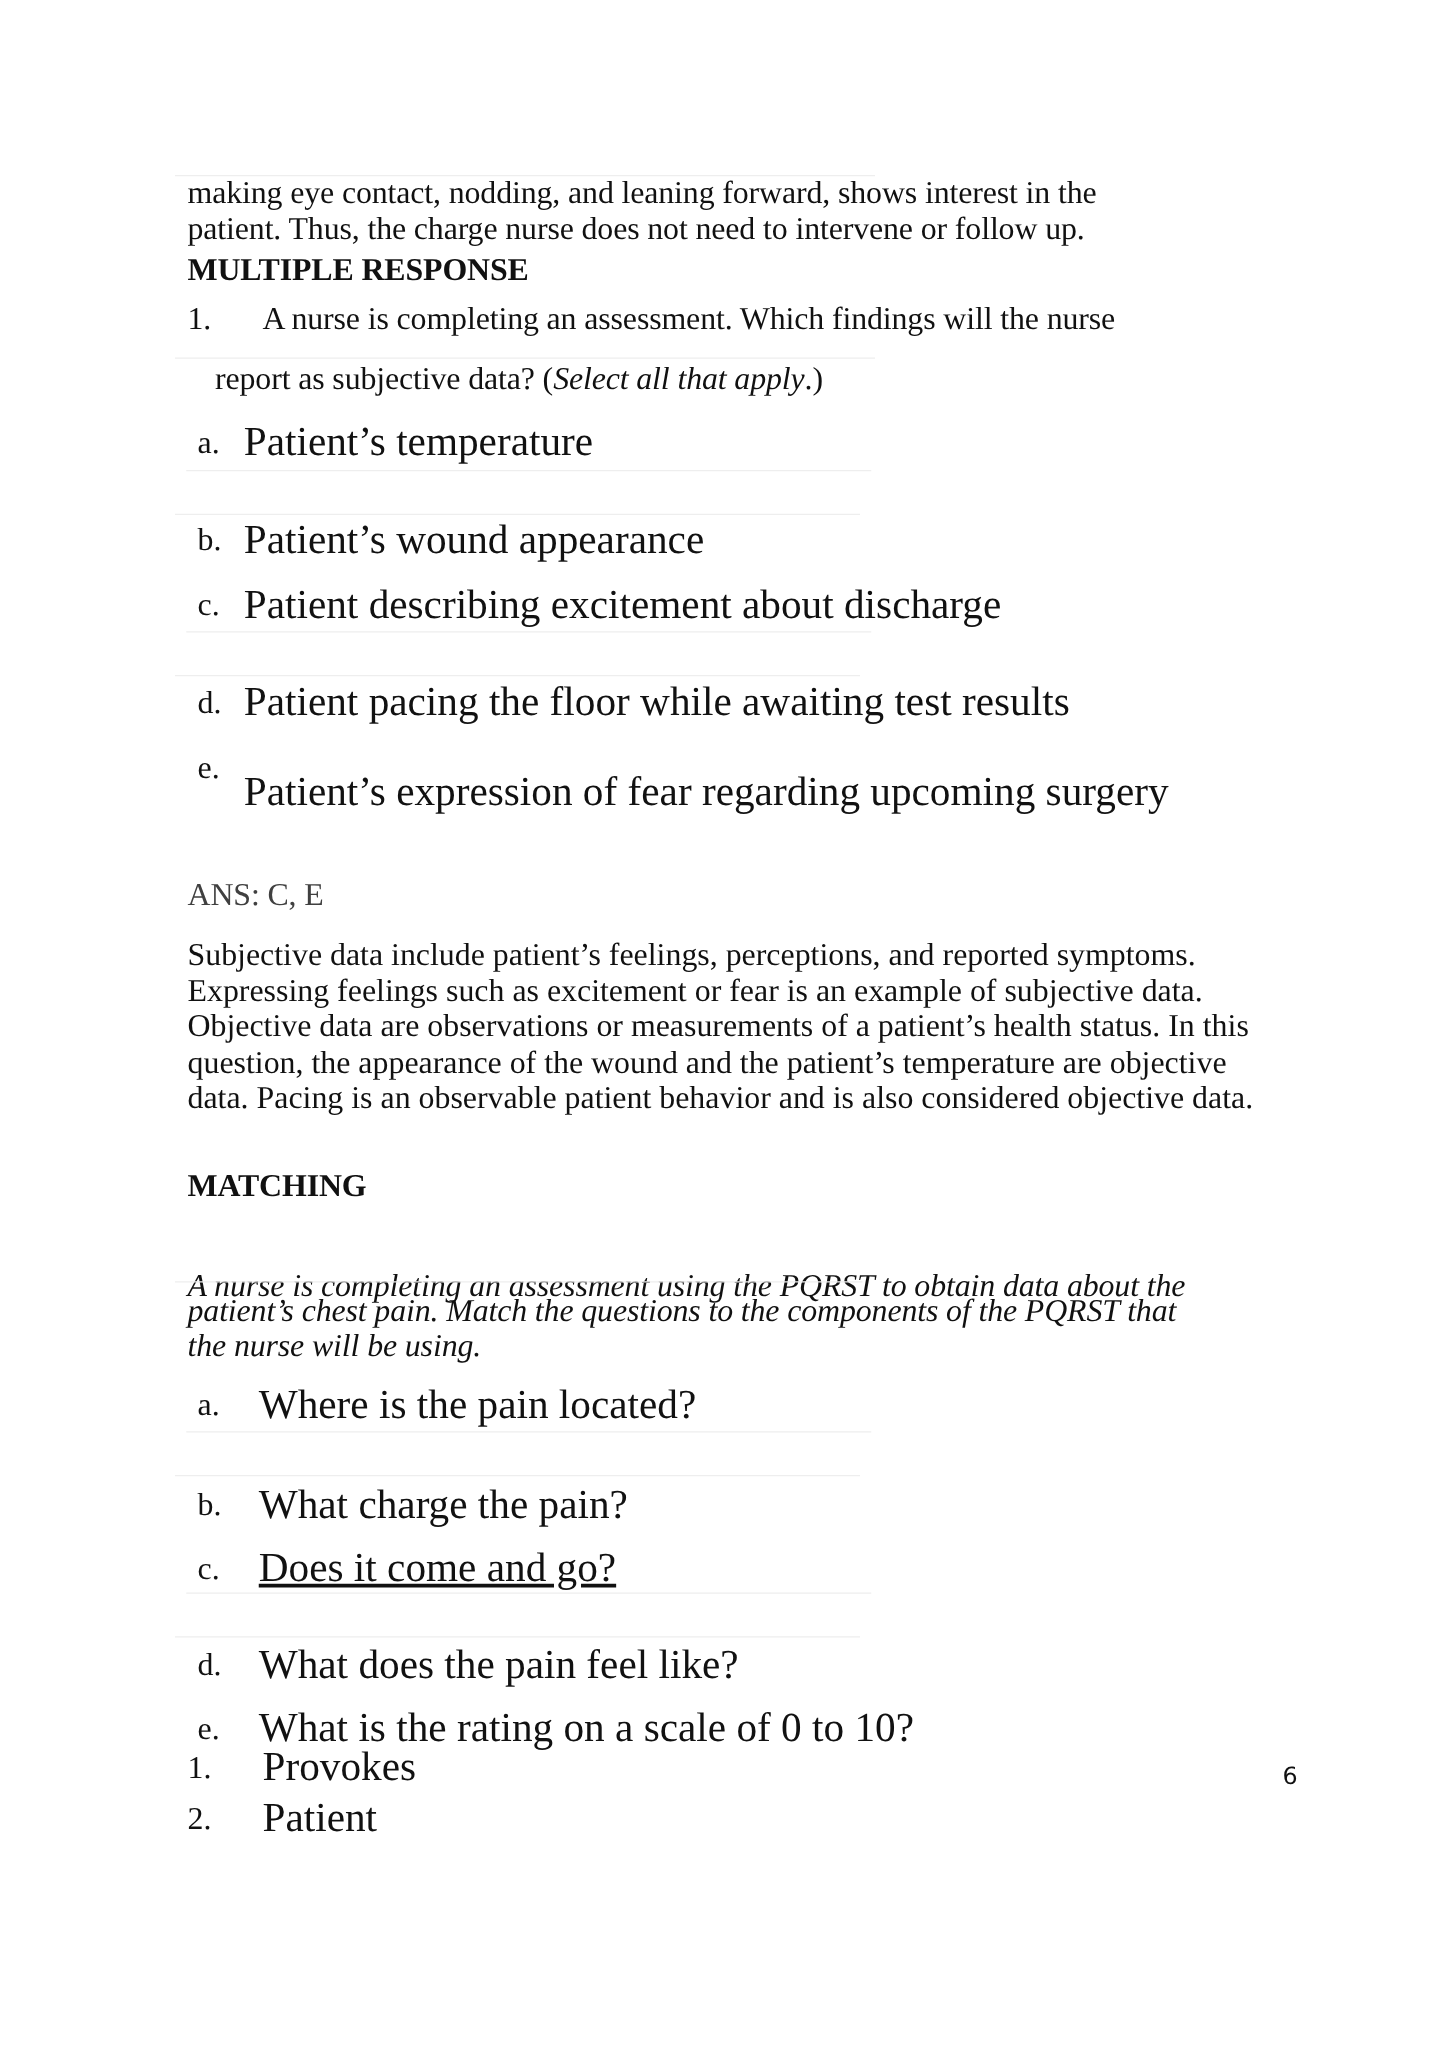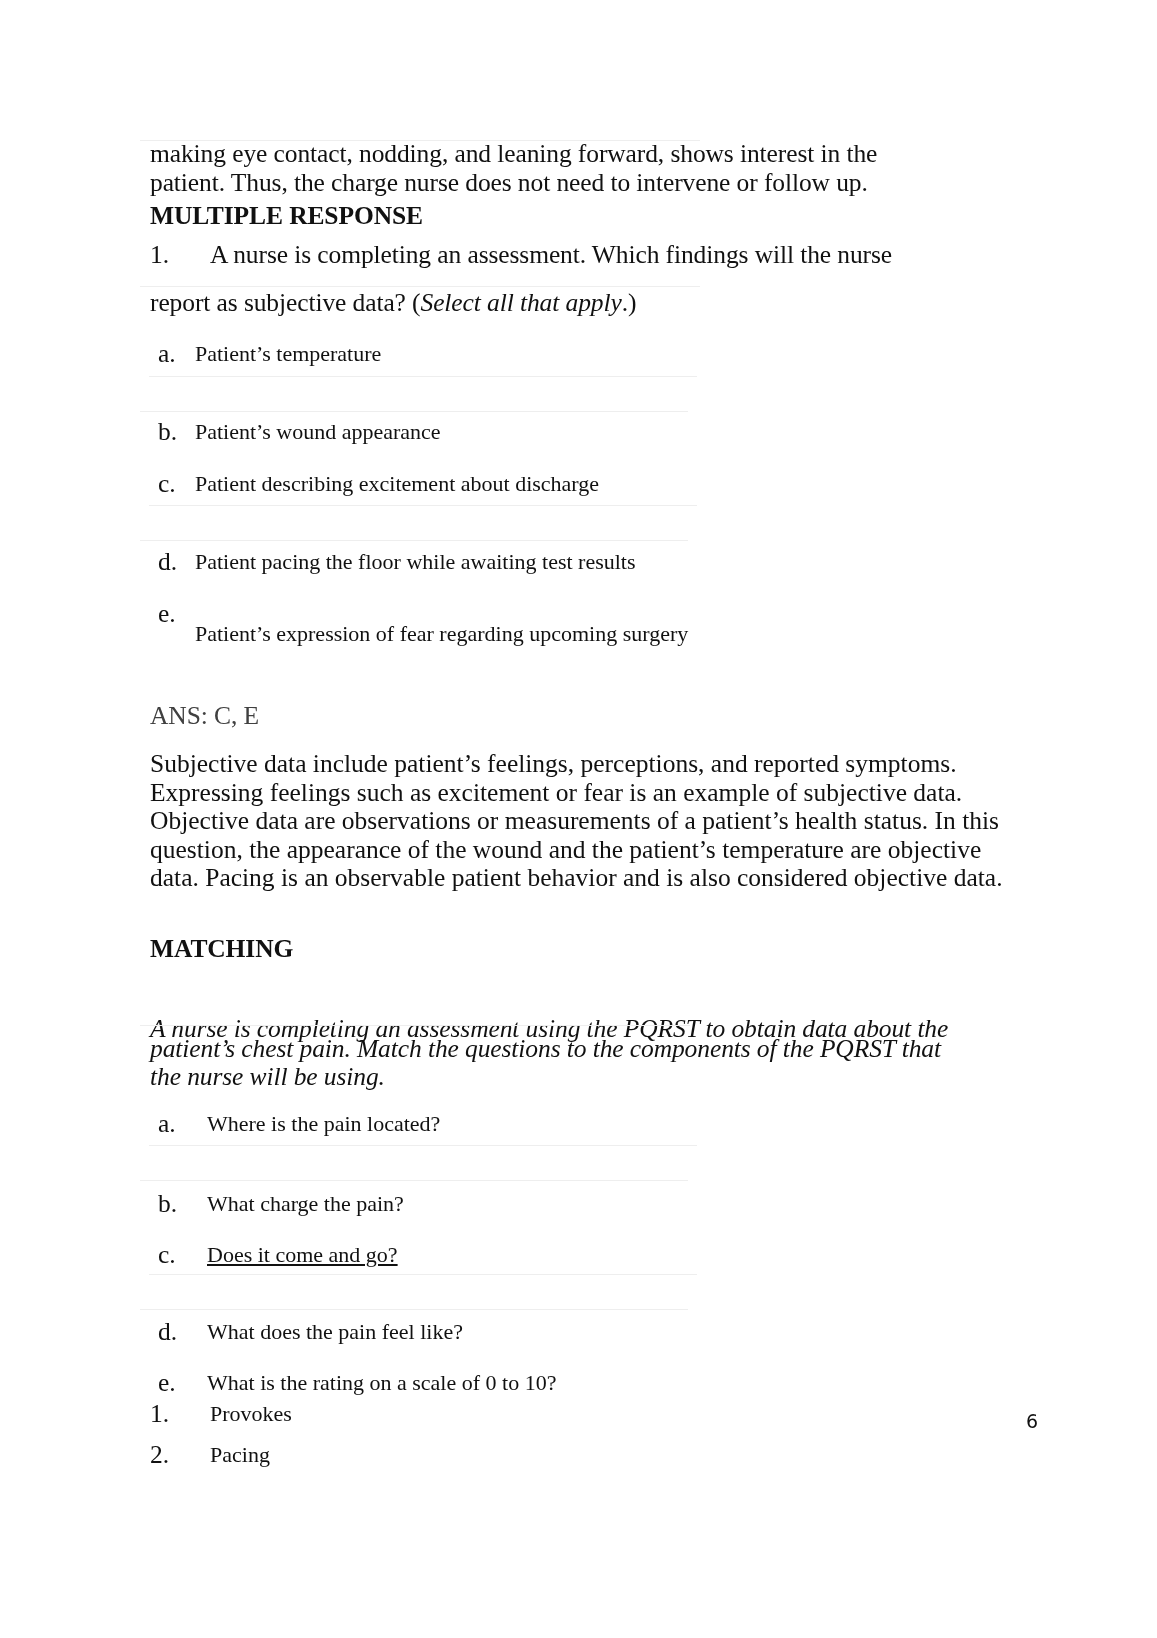--- a/index.html
+++ b/index.html
@@ -31,21 +31,21 @@
       height: 1px;
       background: #eeeeee;
     }
     .opt-letter {
       position: absolute;
       font-size: 25.5px;
       line-height: 28px;
     }
     .opt-text {
       position: absolute;
-      font-size: 22px;
+      font-size: 33px;
       line-height: 28px;
       white-space: nowrap;
       text-align: right;
     }
     .para {
       position: absolute;
       left: 150px;
       width: 880px;
       font-size: 25.5px;
       line-height: 28.5px;
@@ -63,21 +63,21 @@
 <body>
 
 <div class="rule" style="left:140px; top:140px; width:560px;"></div>
 <div class="t" style="top:140px;">making eye contact, nodding, and leaning forward, shows interest in the</div>
 <div class="t" style="top:169px;">patient. Thus, the charge nurse does not need to intervene or follow up.</div>
 
 <div class="t bold" style="top:202px;">MULTIPLE RESPONSE</div>
 <div class="t" style="top:241px;">1.</div>
 <div class="t" style="top:241px; left:210px;">A nurse is completing an assessment. Which findings will the nurse</div>
 <div class="rule" style="left:140px; top:286px; width:560px;"></div>
-<div class="t" style="top:289px;"><span>report as subjective data? (</span><span class="ital">Select all that apply</span><span>.)</span></div>
+<div class="t" style="top:289px;margin-left:22px;"><span>report as subjective data? (</span><span class="ital">Select all that apply</span><span>.)</span></div>
 
 <div>
   <div>
     <span class="opt-letter" style="left:158px; top:340px;">a.</span>
     <span class="opt-text" style="left:195px; top:340px;">Patient’s temperature</span>
   </div>
   <div class="rule" style="left:149px; top:376px; width:548px;"></div>
   <div class="rule" style="left:140px; top:411px; width:548px;"></div>
   <div>
     <span class="opt-letter" style="left:158px; top:418px;">b.</span>
@@ -135,17 +135,17 @@
   </div>
 </div>
 
 <div>
   <div>
     <span class="opt-letter" style="left:150px; top:1400px;">1.</span>
     <span class="opt-text" style="left:210px; top:1400px;">Provokes</span>
   </div>
   <div>
     <span class="opt-letter" style="left:150px; top:1441px;">2.</span>
-    <span class="opt-text" style="left:210px; top:1441px;">Pacing</span>
+    <span class="opt-text" style="left:210px; top:1441px;">Patient</span>
   </div>
 </div>
 
 <div class="page-num">6</div>
 
 </body></html>

